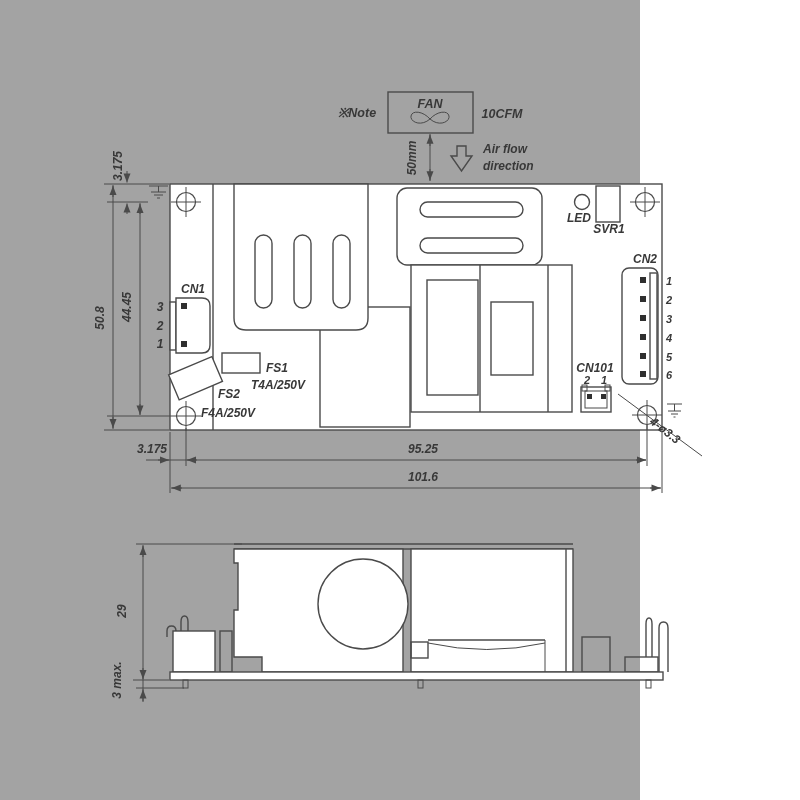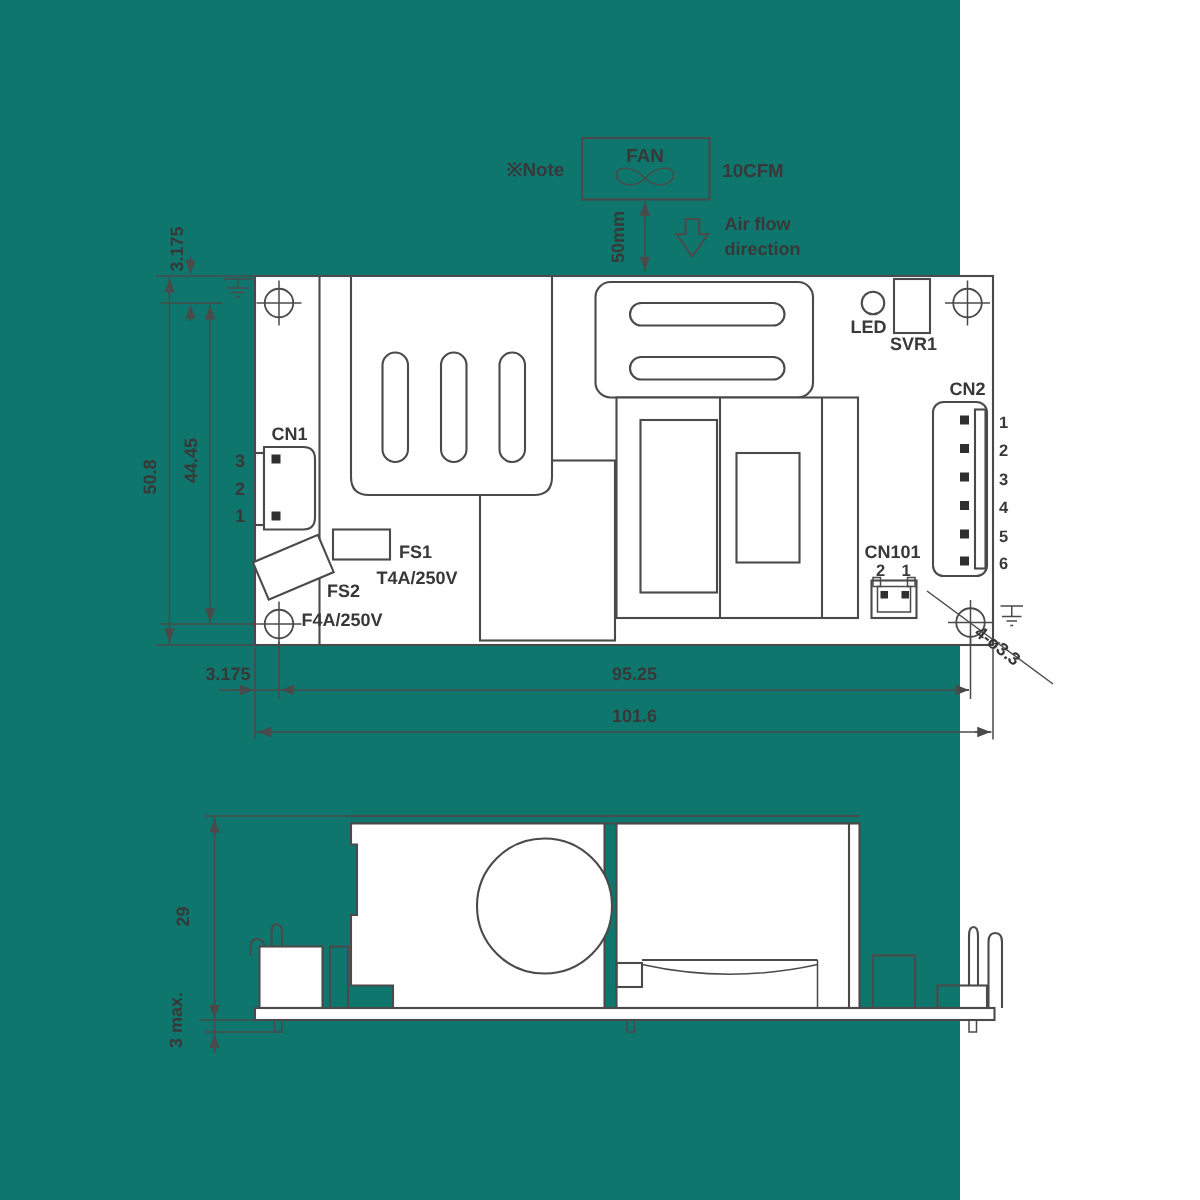--- a/index.html
+++ b/index.html
@@ -1,16 +1,16 @@
 <!DOCTYPE html>
 <html><head>
 <meta charset="utf-8">
 <style>
   html,body{margin:0;padding:0;background:#ffffff;}
-  .page{width:640px;height:800px;background:#0f766e;position:relative;font-family:"Liberation Sans",sans-serif;}
+  .page{width:640px;height:800px;background:#a3a3a3;position:relative;font-family:"Liberation Sans",sans-serif;font-style:italic;}
   svg text{font-family:"Liberation Sans",sans-serif;font-weight:bold;font-size:12px;fill:#383838;}
   svg text.sm{font-size:11px;}
   svg text.md{font-size:12.5px;}
   .mid{text-anchor:middle;}
   .o{stroke:#4a4a4a;stroke-width:1.4;fill:none;}
   .of{stroke:#4a4a4a;stroke-width:1.4;fill:#ffffff;}
   .t{stroke:#4a4a4a;stroke-width:1;fill:none;}
   .h{stroke:#4a4a4a;stroke-width:1.2;fill:#ffffff;}
   .pin{fill:#2f2f2f;stroke:none;}
 </style>

